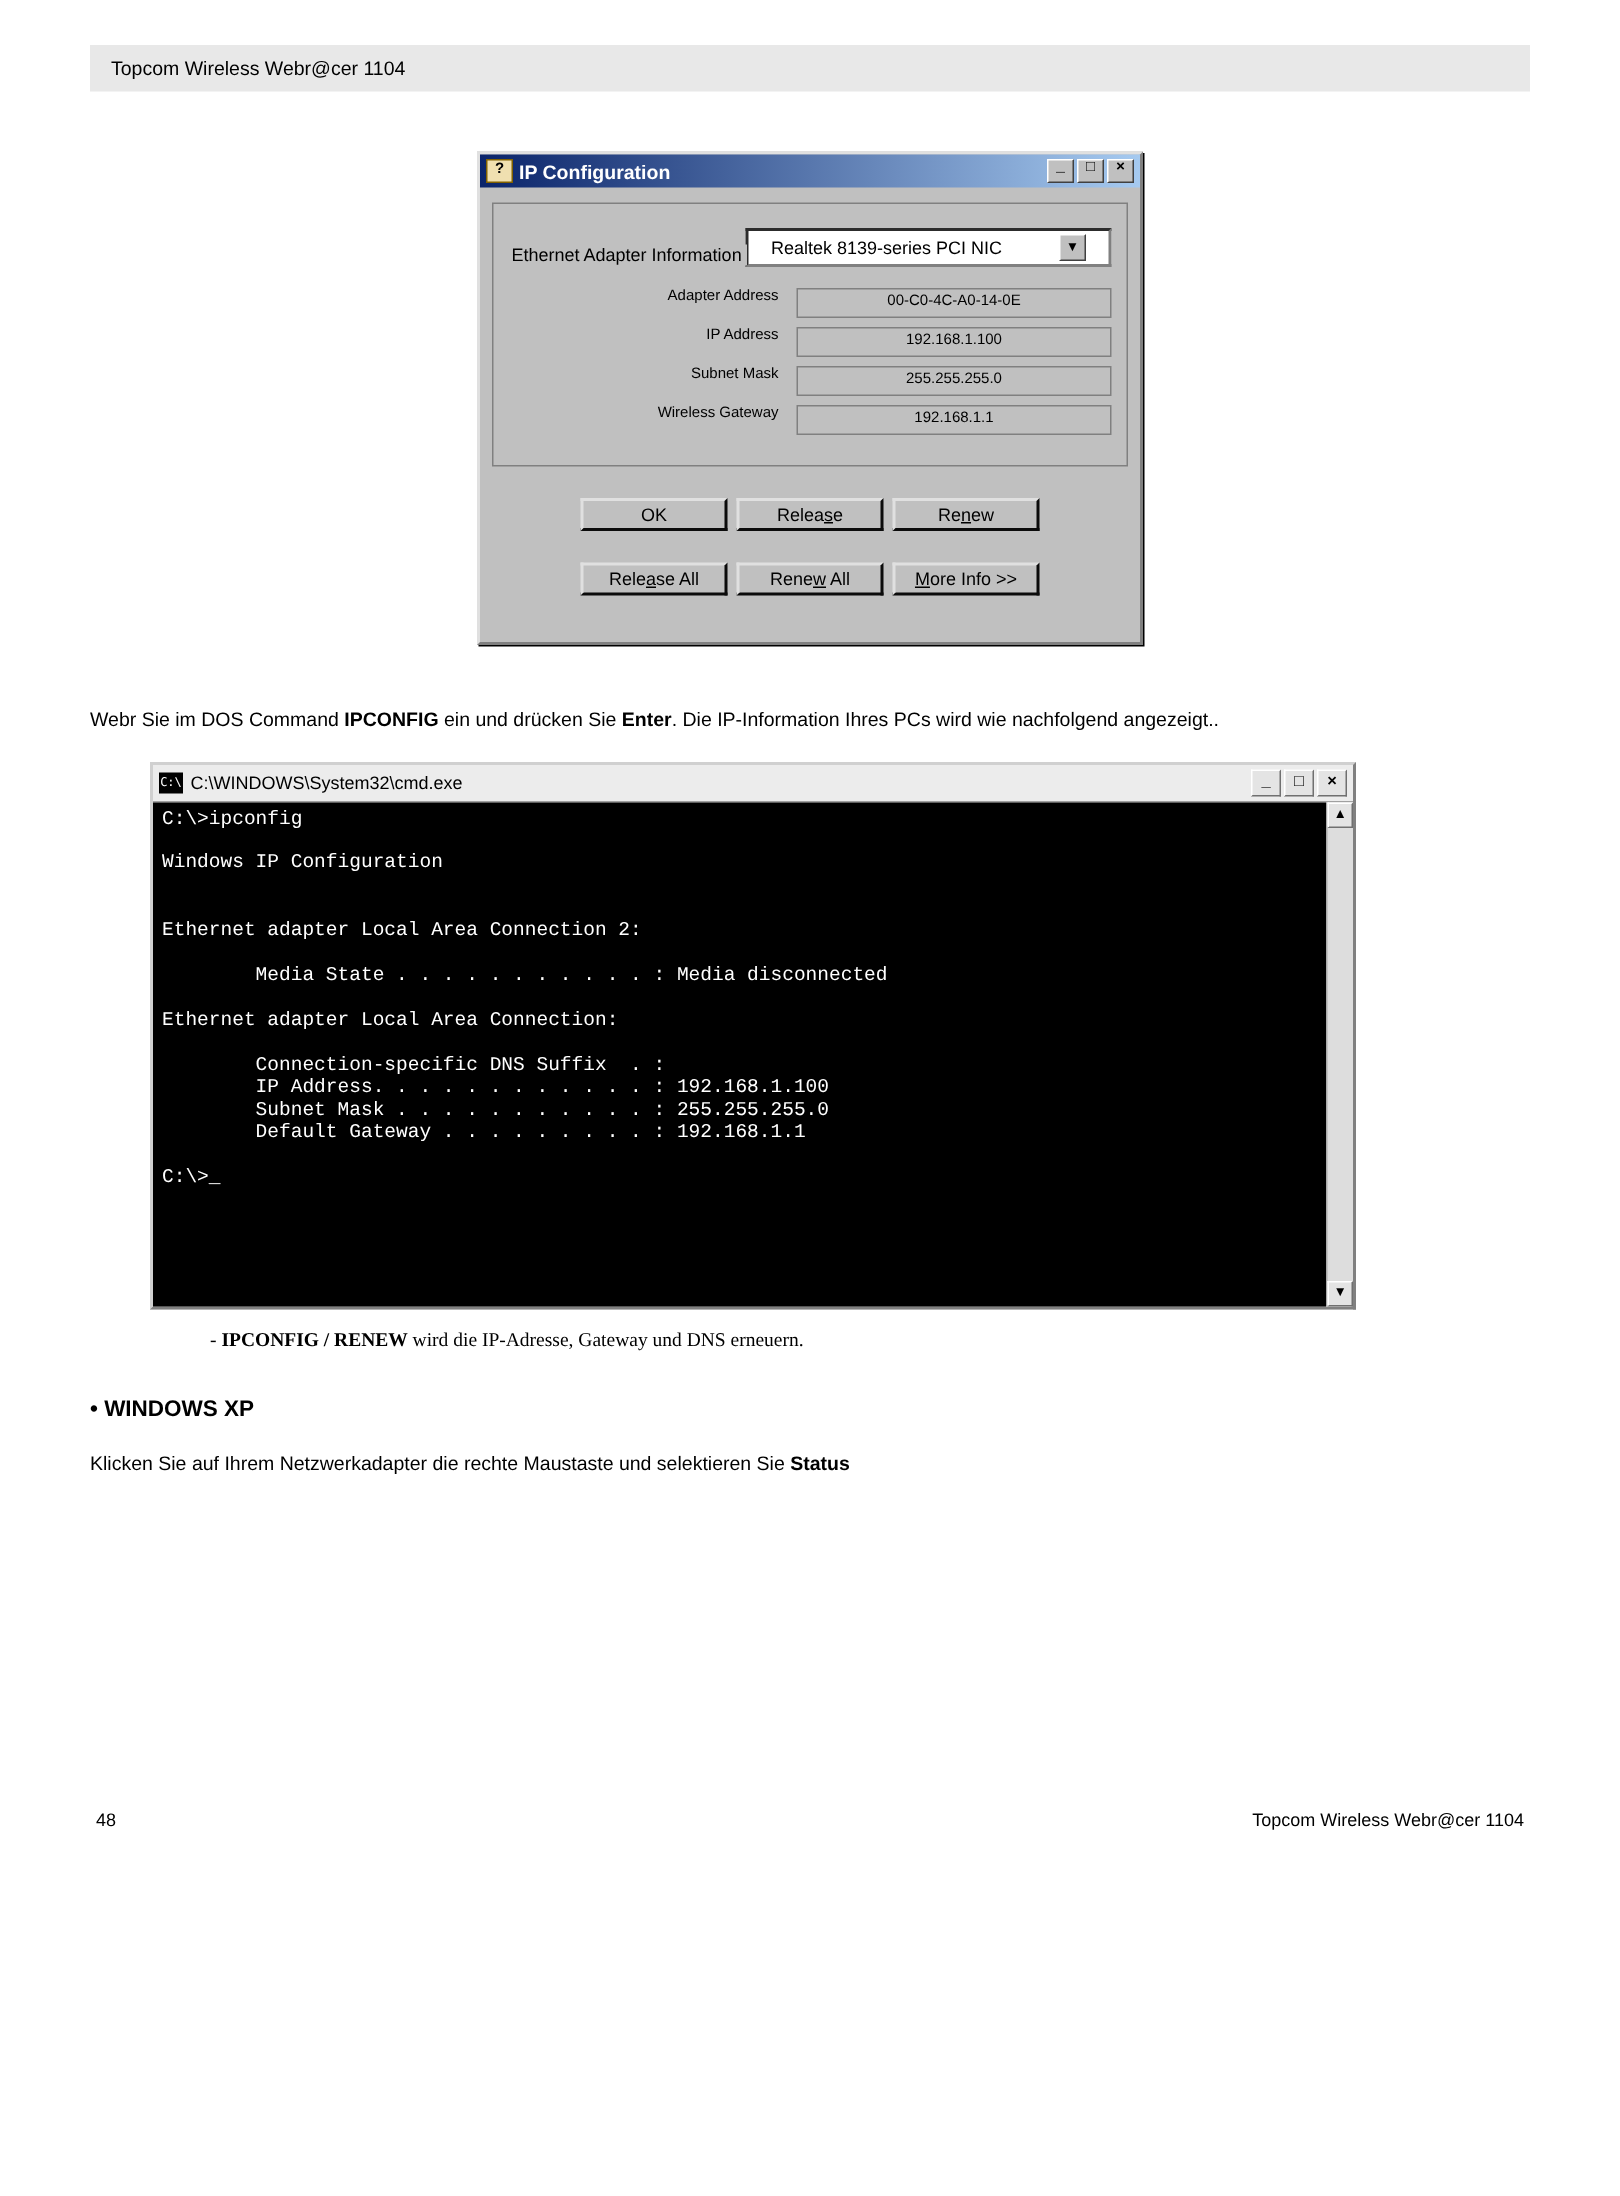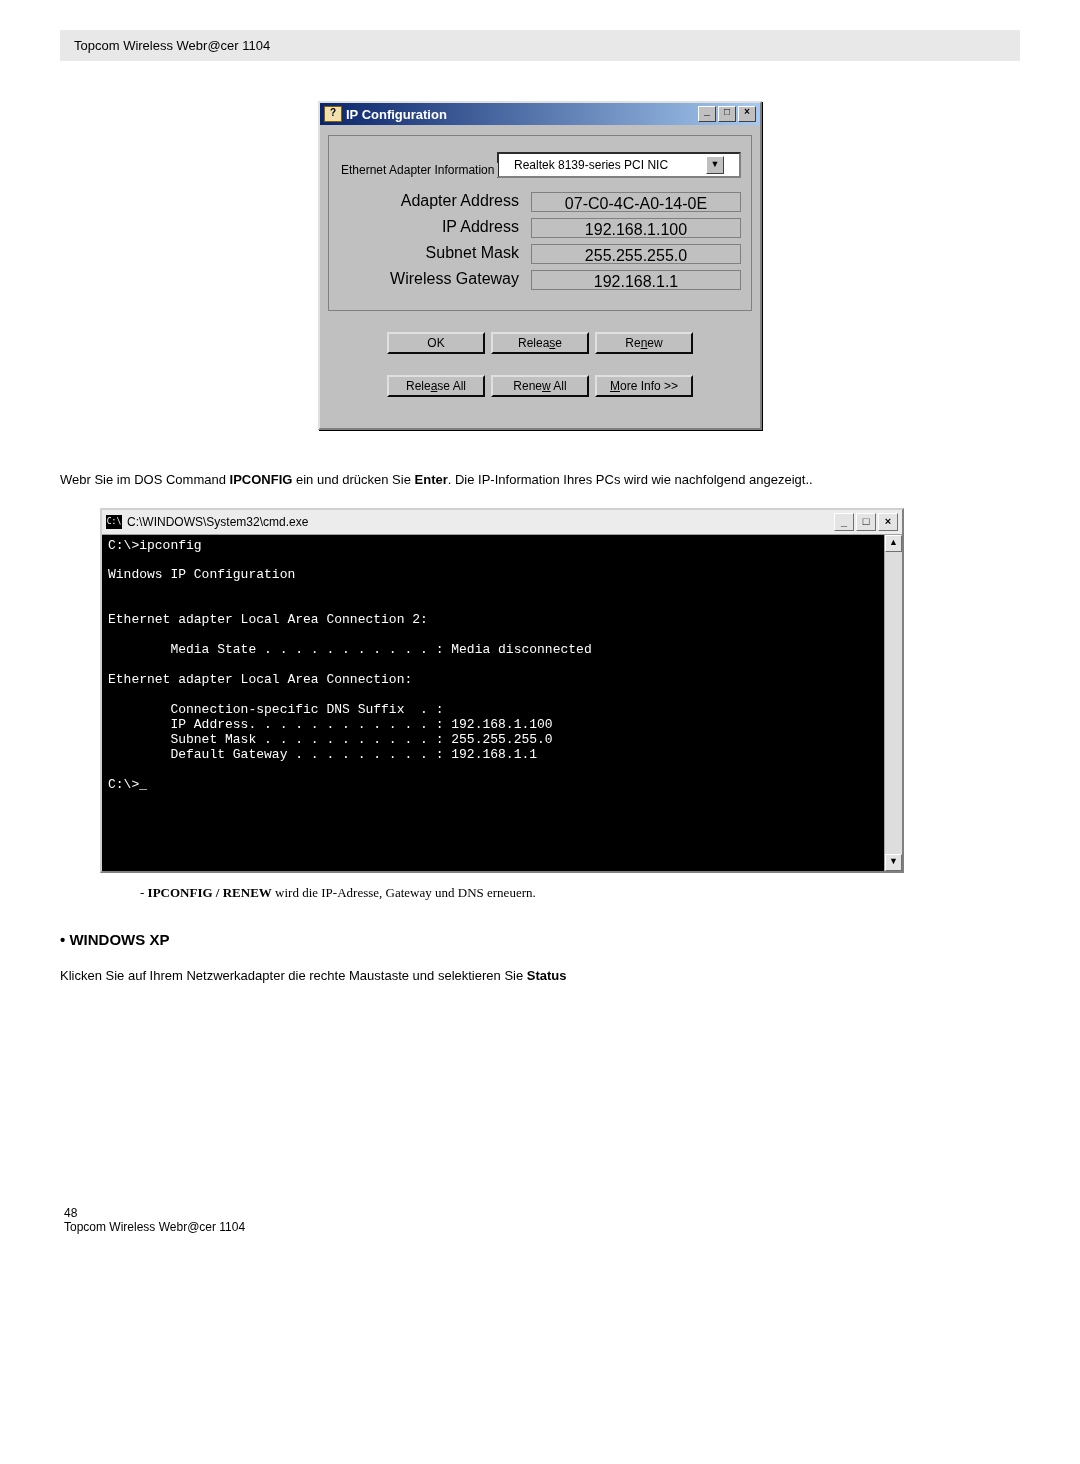--- a/index.html
+++ b/index.html
@@ -100,21 +100,21 @@
     border: 1px solid #fff;
     border-right-color: #404040;
     border-bottom-color: #404040;
     text-align: center;
     font-size: 9px;
     line-height: 14px;
   }
   .info-row {
     display: flex;
     margin: 6px 0;
-    font-size: 16px;
+    font-size: 10px;
   }
   .info-label {
     flex: 0 0 180px;
     text-align: right;
     padding-right: 12px;
   }
   .info-value {
     flex: 1;
     border: 1px solid #808080;
     background: #c0c0c0;
@@ -222,25 +222,24 @@
     position: absolute;
     left: 0;
   }
   .sb-up { top: 0; }
   .sb-down { bottom: 0; }
 
   .note-line { margin: 10px 0 10px 80px; font-size: 13px; font-family: Liberation Serif, serif; }
 
   .footer {
     display: flex;
-    justify-content: flex-end;
+    justify-content: space-between;
     font-size: 12px;
     margin-top: 220px;
     padding: 0 4px;
-    flex-direction: column;
   }
 </style>
 </head>
 <body>
 
 <div class="page">
   <div class="header-bar">
     <span>Topcom Wireless Webr@cer 1104</span>
   </div>
 
@@ -263,21 +262,21 @@
 
           <div class="adapter-select">
             <div class="select-box">
               <span>Realtek 8139-series PCI NIC</span>
               <span class="select-arrow">▼</span>
             </div>
           </div>
 
           <div class="info-row">
             <div class="info-label">Adapter Address</div>
-            <div class="info-value">07-C0-4C-A0-14-0E</div>
+            <div class="info-value">00-C0-4C-A0-14-0E</div>
           </div>
           <div class="info-row">
             <div class="info-label">IP Address</div>
             <div class="info-value">192.168.1.100</div>
           </div>
           <div class="info-row">
             <div class="info-label">Subnet Mask</div>
             <div class="info-value">255.255.255.0</div>
           </div>
           <div class="info-row">

